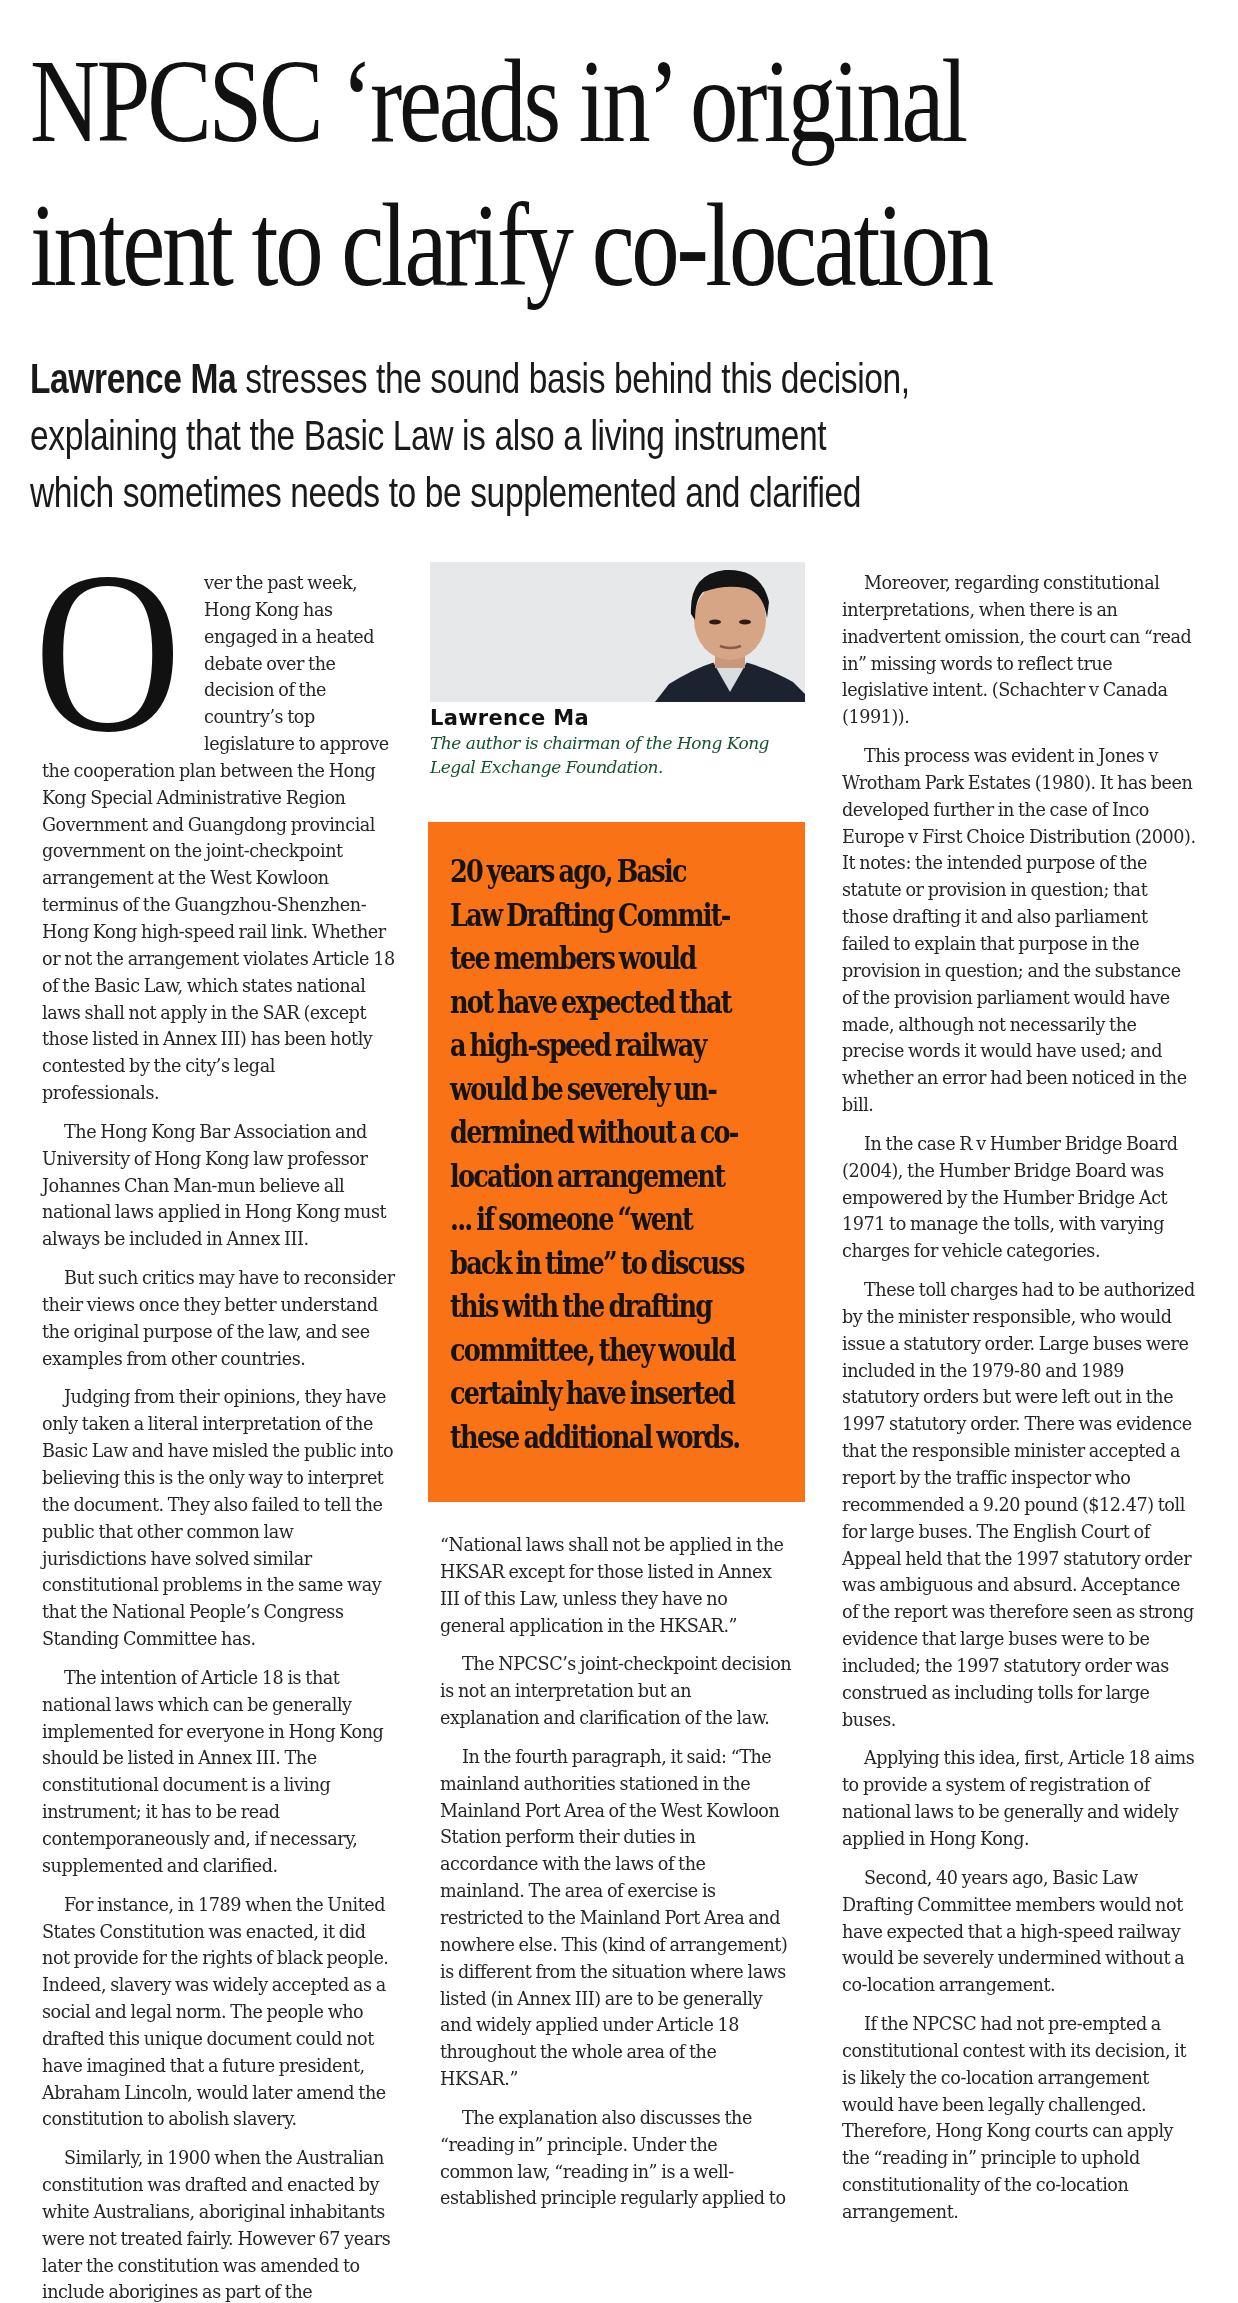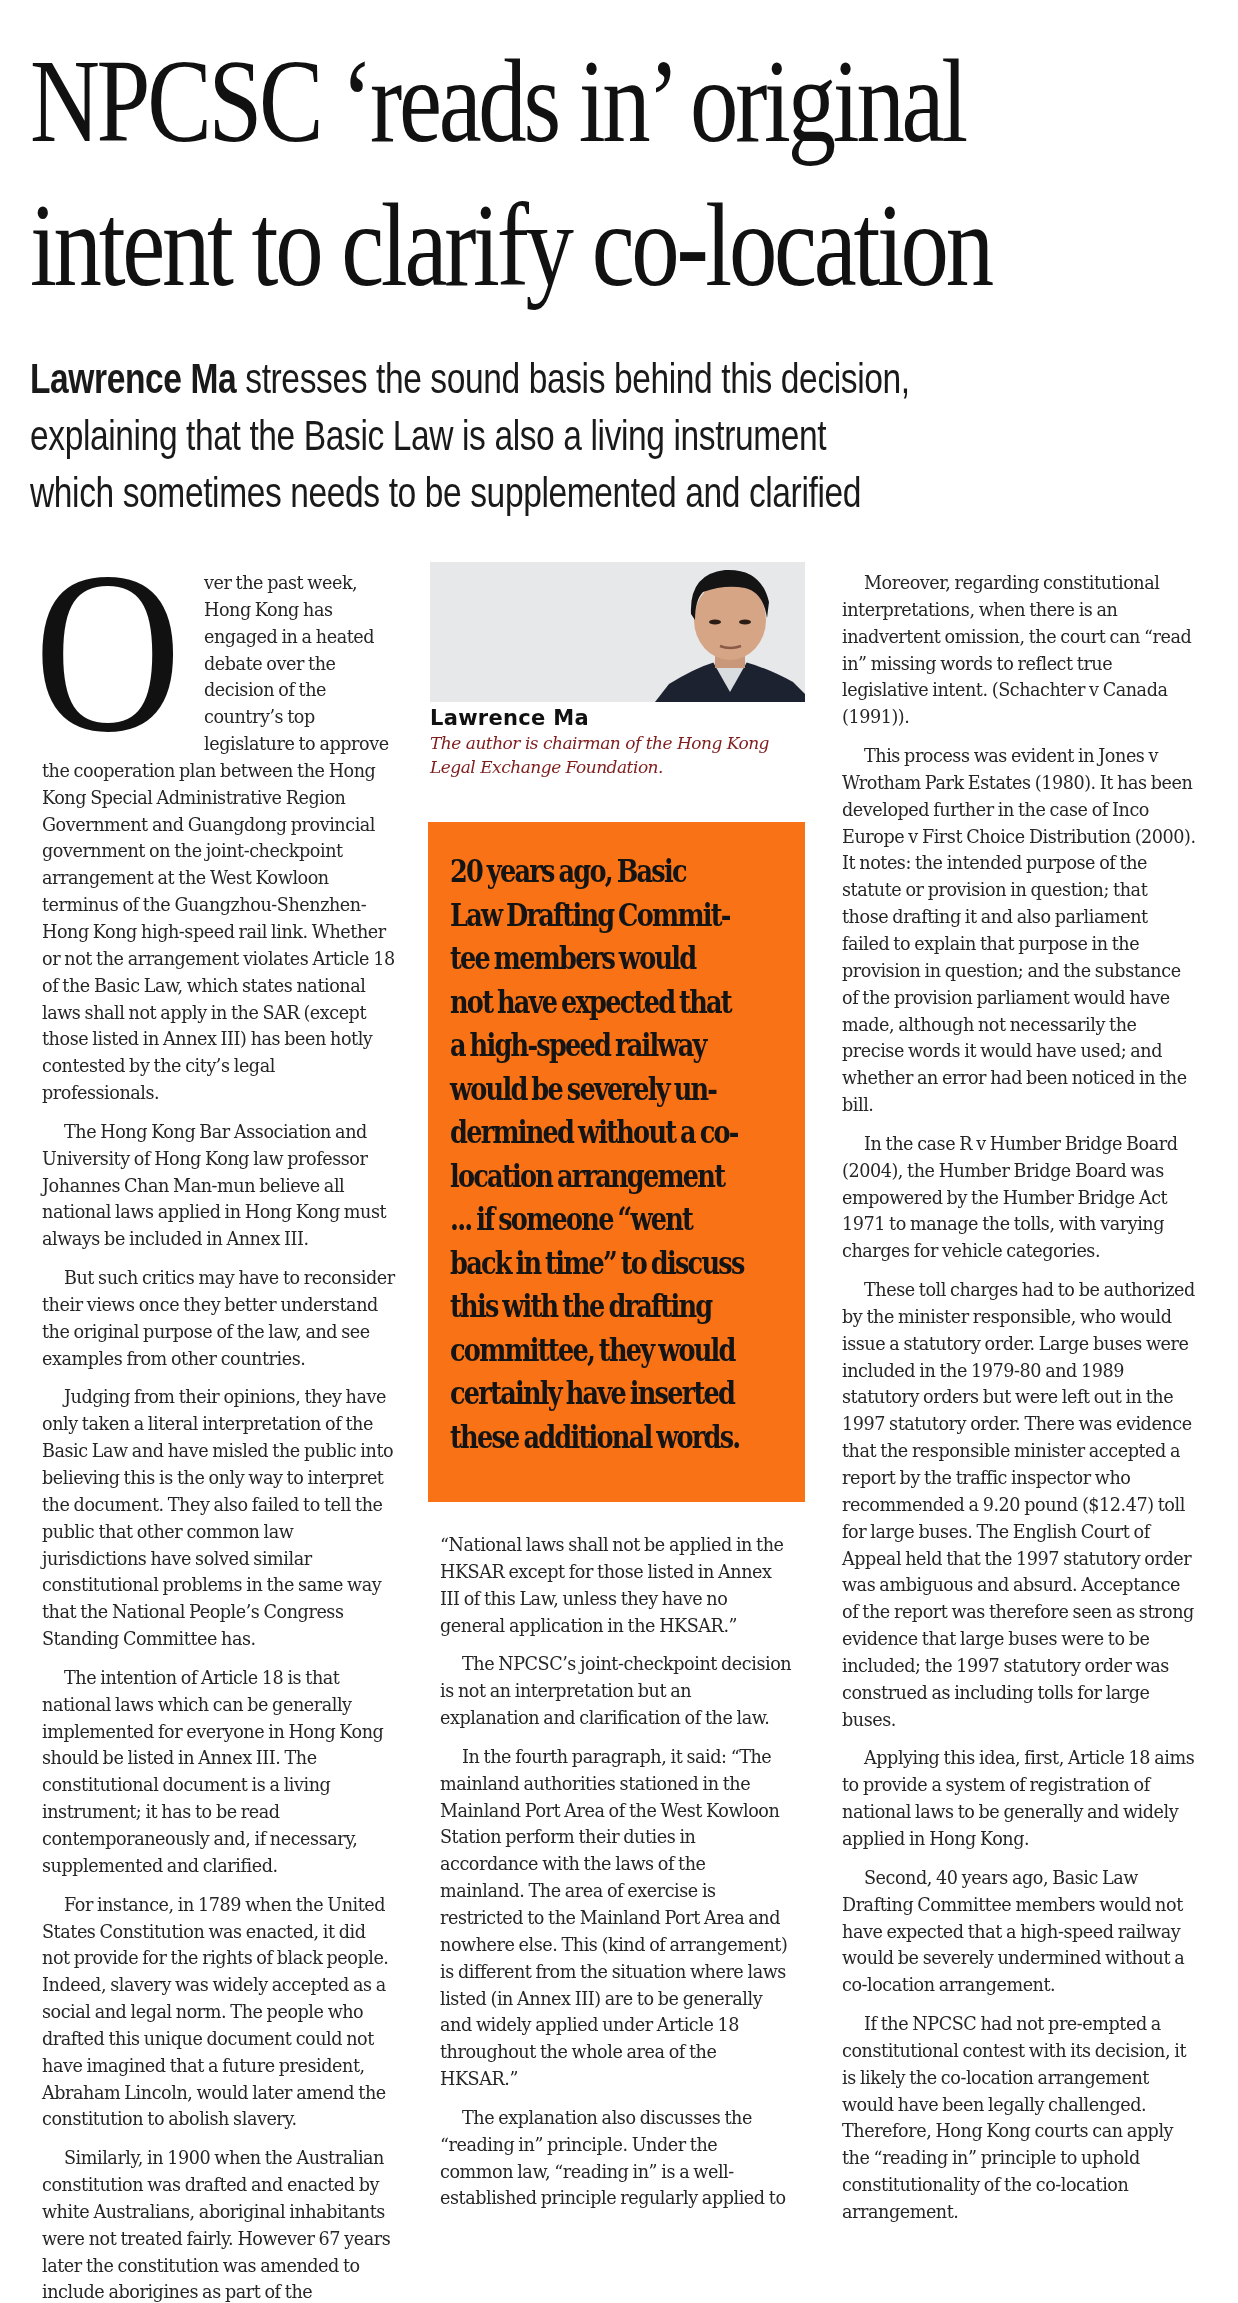--- a/index.html
+++ b/index.html
@@ -54,21 +54,21 @@
   .byline {
     position: absolute; left: 430px; top: 705px; width: 380px;
   }
   .byline-name {
     font-family: "DejaVu Sans", "Liberation Sans", sans-serif;
     font-weight: bold; font-size: 21px; line-height: 26px; color: #111;
     letter-spacing: 0.3px;
   }
   .byline-bio {
     font-family: "DejaVu Serif", "Liberation Serif", serif; font-style: italic;
-    font-size: 17px; line-height: 24px; color: #7f1d1d; letter-spacing: -0.5px;
+    font-size: 17px; line-height: 24px; color: #14532d; letter-spacing: -0.5px;
   }
   .pullquote {
     position: absolute; left: 428px; top: 822px; width: 377px; height: 680px;
     background: #f97316;
   }
   .pullquote-text {
     position: absolute; left: 22px; top: 28px; width: 440px;
     font-family: "DejaVu Serif", "Liberation Serif", serif; font-weight: bold;
     font-size: 32px; line-height: 43.5px; color: #141414; letter-spacing: -2.2px;
     transform: scaleX(0.8); transform-origin: left top; word-spacing: -3px;

